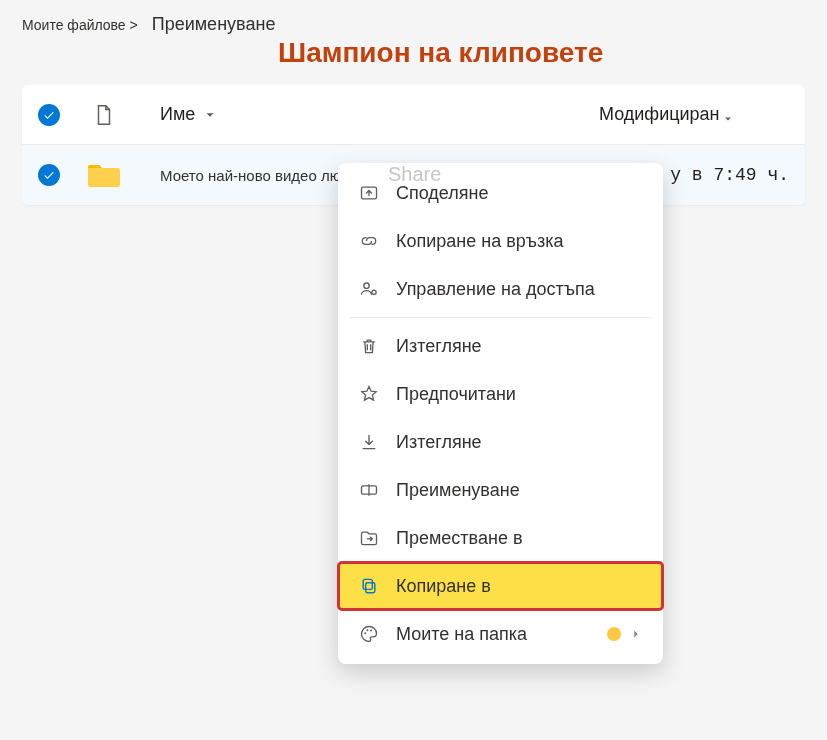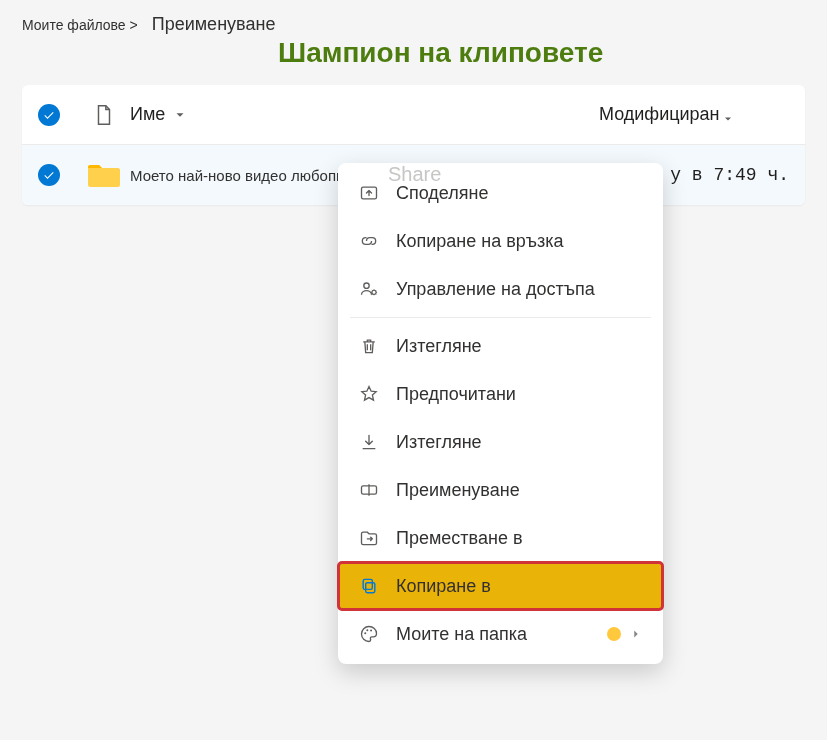--- a/index.html
+++ b/index.html
@@ -17,21 +17,21 @@
       color: #333;
       display: flex;
       align-items: center;
       gap: 14px;
     }
     .breadcrumb .crumb { color: #323130; }
     .breadcrumb .crumb2 { font-size: 18px; color: #323130; }
     .page-title {
       font-size: 28px;
       font-weight: 600;
-      color: #4d7c0f;
+      color: #c2410c;
       margin: 2px 0 16px 278px;
     }
     .file-pane {
       margin: 0 22px;
       background: #fff;
       border-radius: 6px;
       box-shadow: 0 1px 2px rgba(0,0,0,0.05);
     }
     .header-row, .file-row {
       display: flex;
@@ -45,21 +45,21 @@
       border-radius: 0 0 6px 6px;
     }
     .check-col { width: 40px; display: flex; align-items: center; }
     .checkmark {
       width: 22px; height: 22px; border-radius: 50%;
       background: #0078d4;
       display: flex; align-items: center; justify-content: center;
     }
     .checkmark svg { width: 12px; height: 12px; }
     .icon-col { width: 52px; display: flex; align-items: center; justify-content: center; }
-    .name-col { flex: 1; display: flex; align-items: center; gap: 8px; font-size: 18px; color: #201f1e; }
+    .name-col { flex: 1; display: flex; align-items: center; gap: 8px; font-size: 18px; color: #201f1e; margin-left: 30px; }
     .name-col .chev { color: #605e5c; }
     .mod-col { width: 190px; text-align: left; font-size: 18px; color: #201f1e; display: flex; align-items: flex-end; gap: 2px; }
     .file-name { font-size: 15px; color: #323130; }
     .mod-val { font-size: 18px; color: #201f1e; text-align: right; width: 100%; font-family: Liberation Mono, monospace; }
     .folder-glyph {
       width: 34px; height: 28px; position: relative;
     }
     .folder-glyph svg { width: 34px; height: 28px; }
     .context-menu {
       position: absolute;
@@ -83,21 +83,21 @@
       position: relative;
       text-align: right;
     }
     .menu-item .m-icon { width: 22px; height: 22px; display: flex; align-items: center; justify-content: center; color: #605e5c; flex-shrink: 0; }
     .menu-item .m-icon svg { width: 20px; height: 20px; }
     .menu-sep { height: 1px; background: #edebe9; margin: 4px 12px; }
     .menu-item.highlighted {
       outline: 3px solid #d13438;
       outline-offset: -2px;
       border-radius: 4px;
-      background: #eab308;
+      background: #fde047;
     }
     .menu-item.highlighted .m-icon { color: #0078d4; }
     .menu-item .trail { margin-left: auto; display: flex; align-items: center; gap: 8px; }
     .dot-yellow { width: 14px; height: 14px; border-radius: 50%; background: #ffc83d; }
     .chev-right { color: #8a8886; }
     .ghost-text {
       position: absolute;
       top: -6px;
       left: 50px;
       color: #c7c6c4;

